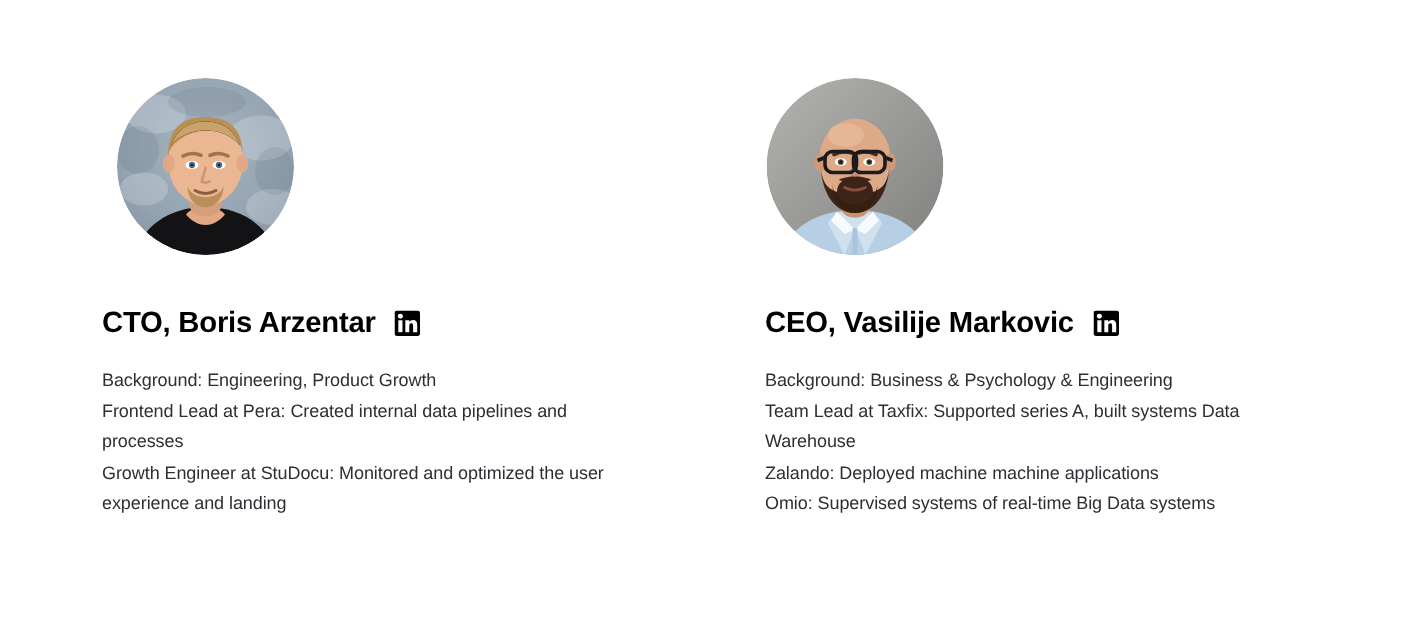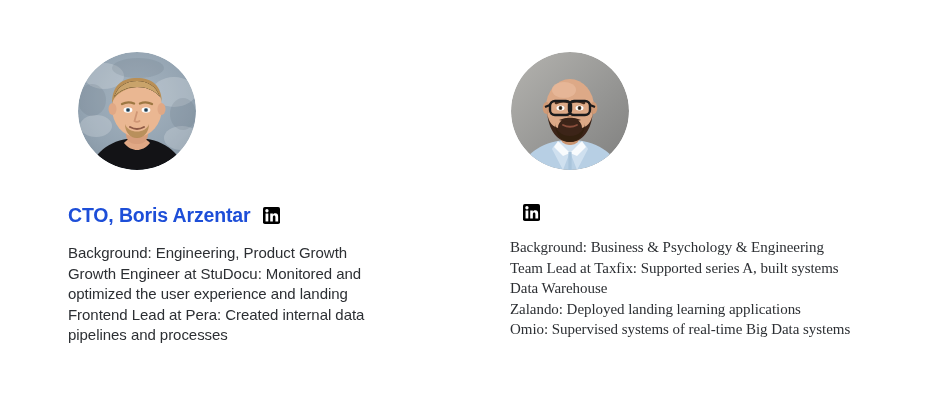--- a/index.html
+++ b/index.html
@@ -46,45 +46,45 @@
 
   
   .name-row {
     display: flex;
     align-items: center;
     margin-top: 34px;
   }
   .person-name {
     font-size: 19.5px;
     font-weight: bold;
-    color: #1d4ed8;
+    color: #000000;
     letter-spacing: -0.15px;
     white-space: nowrap;
   }
   .linkedin-icon {
     display: inline-block;
     margin-left: 13px;
     width: 17px;
     height: 17px;
     flex: none;
   }
   .linkedin-icon svg { display: block; width: 17px; height: 17px; }
 
   
   .bio {
     margin-top: 16px;
-    font-size: 15px;
+    font-size: 12px;
     line-height: 20.6px;
     color: #2c2f33;
     letter-spacing: -0.05px;
   }
   .bio-line { white-space: pre-wrap; }
 
   .bio-left  { width: 345px; }
-  .bio-right { width: 352px; font-family: Liberation Serif, serif; }
+  .bio-right { width: 352px; }
 </style>
 </head>
 <body>
 
 <div class="team-section">
 
   <div class="profile profile-left">
 
     <div class="avatar">
       <svg viewBox="0 0 118 118" xmlns="http://www.w3.org/2000/svg">
@@ -153,22 +153,22 @@
           <rect x="0" y="0" width="24" height="24" rx="2.5" fill="#000000"></rect>
           <rect x="3.6" y="9.2" width="3.9" height="11.2" fill="#ffffff"></rect>
           <circle cx="5.55" cy="5.3" r="2.35" fill="#ffffff"></circle>
           <path d="M10.2 9.2 h3.7 v1.6 c0.7 -1.2 2.1 -1.9 3.6 -1.9 c2.6 0 3.9 1.6 3.9 4.7 v6.8 h-3.9 v-6 c0 -1.5 -0.5 -2.3 -1.7 -2.3 c-1.2 0 -1.9 0.8 -1.9 2.3 v6 h-3.7 z" fill="#ffffff"></path>
         </svg>
       </span>
     </div>
 
     <div class="bio bio-left">
       <div class="bio-line">Background: Engineering, Product Growth</div>
+      <div class="bio-line">Frontend Lead at Pera: Created internal data pipelines and processes</div>
       <div class="bio-line">Growth Engineer at StuDocu: Monitored and optimized the user experience and landing</div>
-      <div class="bio-line">Frontend Lead at Pera: Created internal data pipelines and processes</div>
     </div>
   </div>
 
   <div class="profile profile-right">
 
     <div class="avatar">
       <svg viewBox="0 0 118 118" xmlns="http://www.w3.org/2000/svg">
         <defs>
           <linearGradient id="bgR" x1="0%" y1="0%" x2="100%" y2="100%">
             <stop offset="0%" stop-color="#b4b3af"></stop>
@@ -223,31 +223,32 @@
             <rect x="58" y="49" width="21" height="14" rx="5"></rect>
             <path d="M60 55 h -2"></path>
             <path d="M39 53 l -5 2"></path>
             <path d="M79 53 l 5 2"></path>
           </g>
         </g>
       </svg>
     </div>
 
     <div class="name-row">
+      <span class="person-name">CEO, Vasilije Markovic</span>
       <span class="linkedin-icon">
         <svg viewBox="0 0 24 24" xmlns="http://www.w3.org/2000/svg">
           <rect x="0" y="0" width="24" height="24" rx="2.5" fill="#000000"></rect>
           <rect x="3.6" y="9.2" width="3.9" height="11.2" fill="#ffffff"></rect>
           <circle cx="5.55" cy="5.3" r="2.35" fill="#ffffff"></circle>
           <path d="M10.2 9.2 h3.7 v1.6 c0.7 -1.2 2.1 -1.9 3.6 -1.9 c2.6 0 3.9 1.6 3.9 4.7 v6.8 h-3.9 v-6 c0 -1.5 -0.5 -2.3 -1.7 -2.3 c-1.2 0 -1.9 0.8 -1.9 2.3 v6 h-3.7 z" fill="#ffffff"></path>
         </svg>
       </span>
     </div>
 
     <div class="bio bio-right">
       <div class="bio-line">Background: Business &amp; Psychology &amp; Engineering</div>
       <div class="bio-line">Team Lead at Taxfix: Supported series A, built systems Data Warehouse</div>
-      <div class="bio-line">Zalando: Deployed landing learning applications</div>
+      <div class="bio-line">Zalando: Deployed machine machine applications</div>
       <div class="bio-line">Omio: Supervised systems of real-time Big Data systems</div>
     </div>
   </div>
 
 </div>
 
 </body></html>

